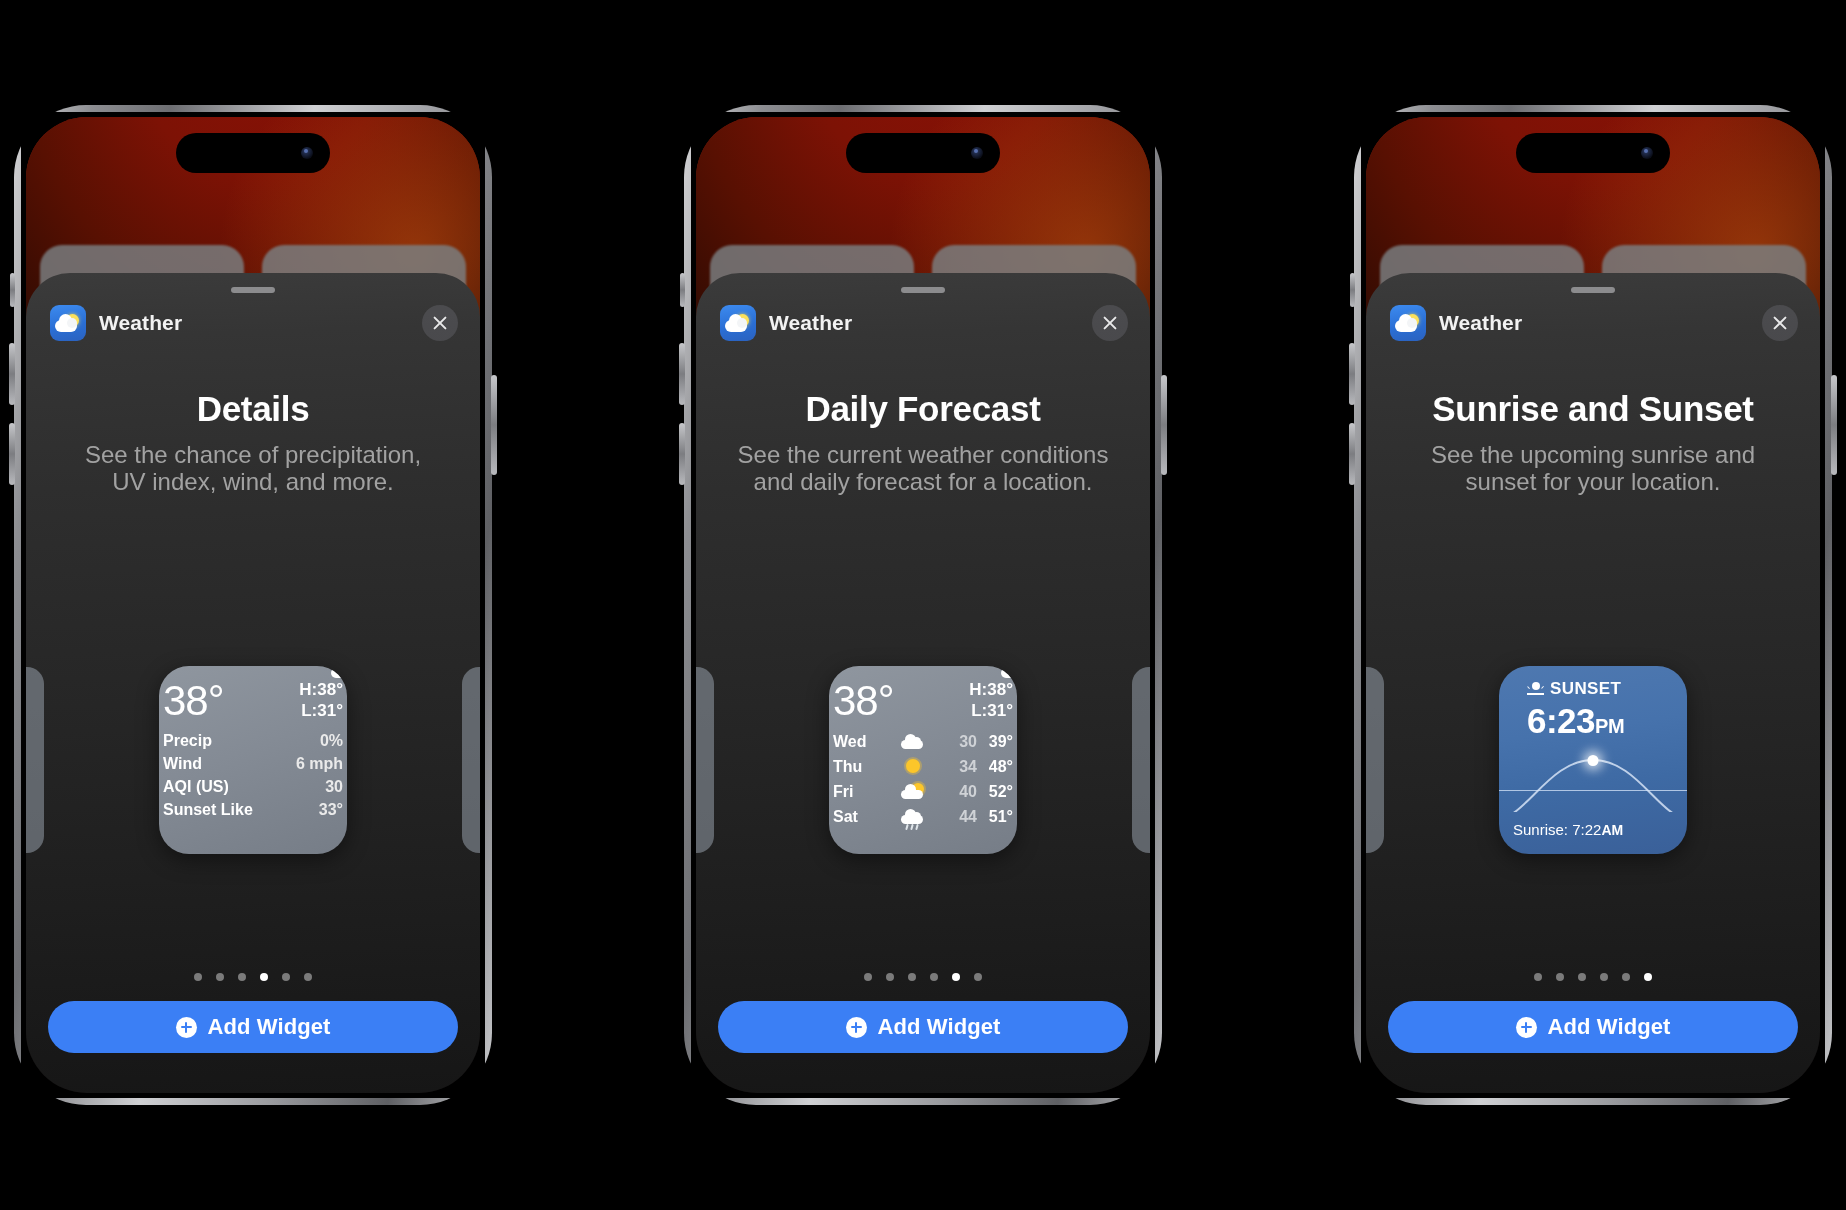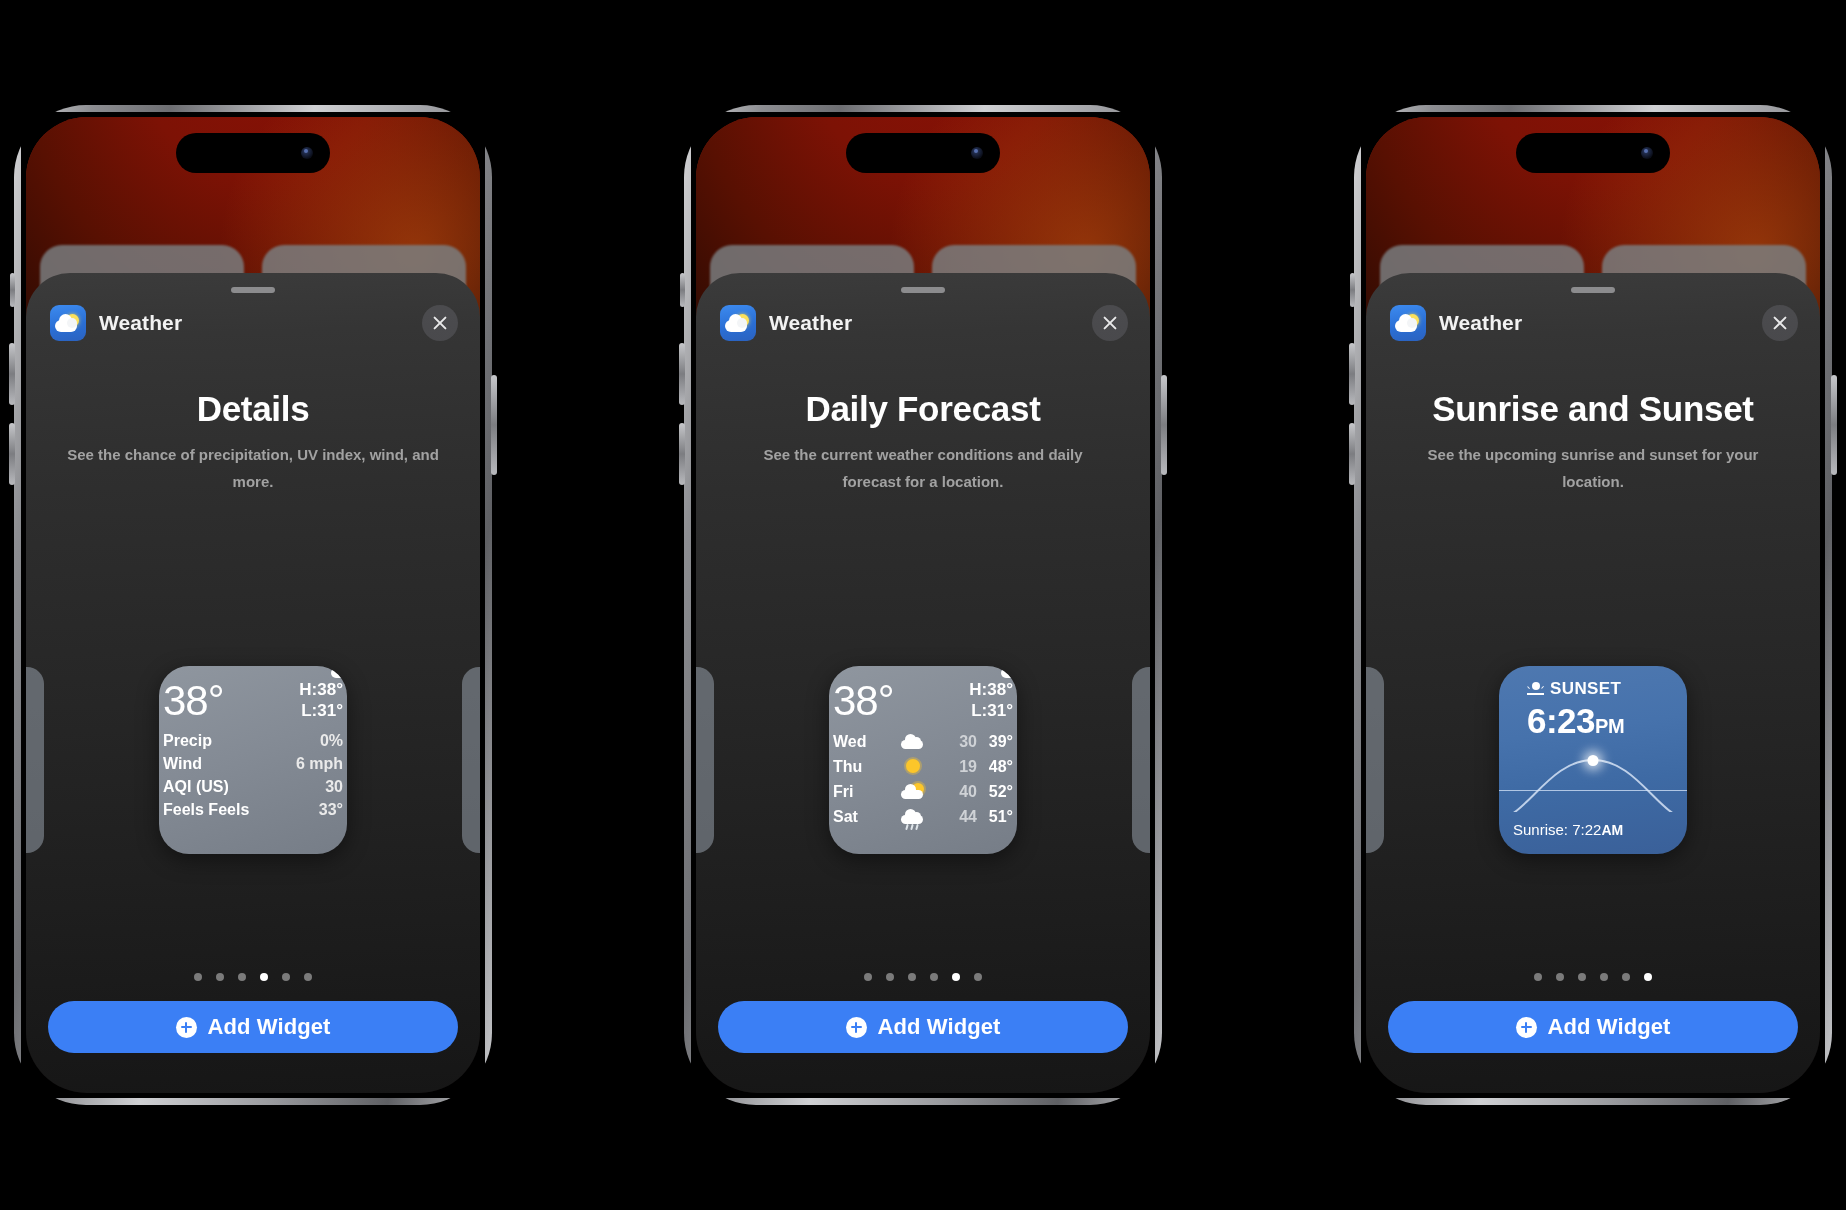--- a/index.html
+++ b/index.html
@@ -90,21 +90,21 @@
   .close-btn {
     margin-left: auto; width: 36px; height: 36px; border-radius: 50%;
     background: rgba(118,118,128,.33);
     display: flex; align-items: center; justify-content: center;
     cursor: pointer;
   }
   .close-btn svg { width: 16px; height: 16px; }
 
   .title-block { text-align: center; margin-top: 48px; padding: 0 40px; }
   .sheet-title { font-size: 35px; font-weight: 700; color: #fff; letter-spacing: -.3px; }
-  .sheet-sub { margin-top: 12px; font-size: 15px; line-height: 27px; color: #a2a2a2; font-weight: 700; }
+  .sheet-sub { margin-top: 12px; font-size: 24px; line-height: 27px; color: #a2a2a2; font-weight: 400; }
 
   
   .carousel { position: absolute; top: 372px; left: 0; right: 0; height: 230px; display: flex; align-items: center; justify-content: center; }
   .peek { position: absolute; width: 34px; height: 186px; border-radius: 26px; background: rgba(150,158,170,.55); top: 50%; transform: translateY(-50%); }
   .peek.left { left: -16px; }
   .peek.right { right: -16px; }
 
   .widget {
     width: 188px; height: 188px; border-radius: 30px;
     position: relative; z-index: 2;
@@ -248,21 +248,21 @@
                   </div>
                 <div class="w-row">
                     <span>Wind</span>
                     <span class="v">6 mph</span>
                   </div>
                 <div class="w-row">
                     <span>AQI (US)</span>
                     <span class="v">30</span>
                   </div>
                 <div class="w-row">
-                    <span>Feels Feels</span>
+                    <span>Sunset Like</span>
                     <span class="v">33°</span>
                   </div>
               </div>
             </div>
           </div>
 
           <div class="page-dots">
             <span class="pdot"></span>
             <span class="pdot"></span>
             <span class="pdot"></span>
@@ -348,21 +348,21 @@
                   <span class="lo">30</span>
                   <span class="hi">39°</span>
                 </div>
                 <div class="f-row">
                   <span>Thu</span>
                   <span class="f-ico">
                       <span class="ico">
                         <span class="sun"></span>
                       </span>
                     </span>
-                  <span class="lo">19</span>
+                  <span class="lo">34</span>
                   <span class="hi">48°</span>
                 </div>
                 <div class="f-row">
                   <span class="f-ico" style="grid-column:2">
                       <span class="ico">
                         <span class="sun part"></span>
                         <span class="c b"></span>
                         <span class="c m"></span>
                       </span>
                     </span>

